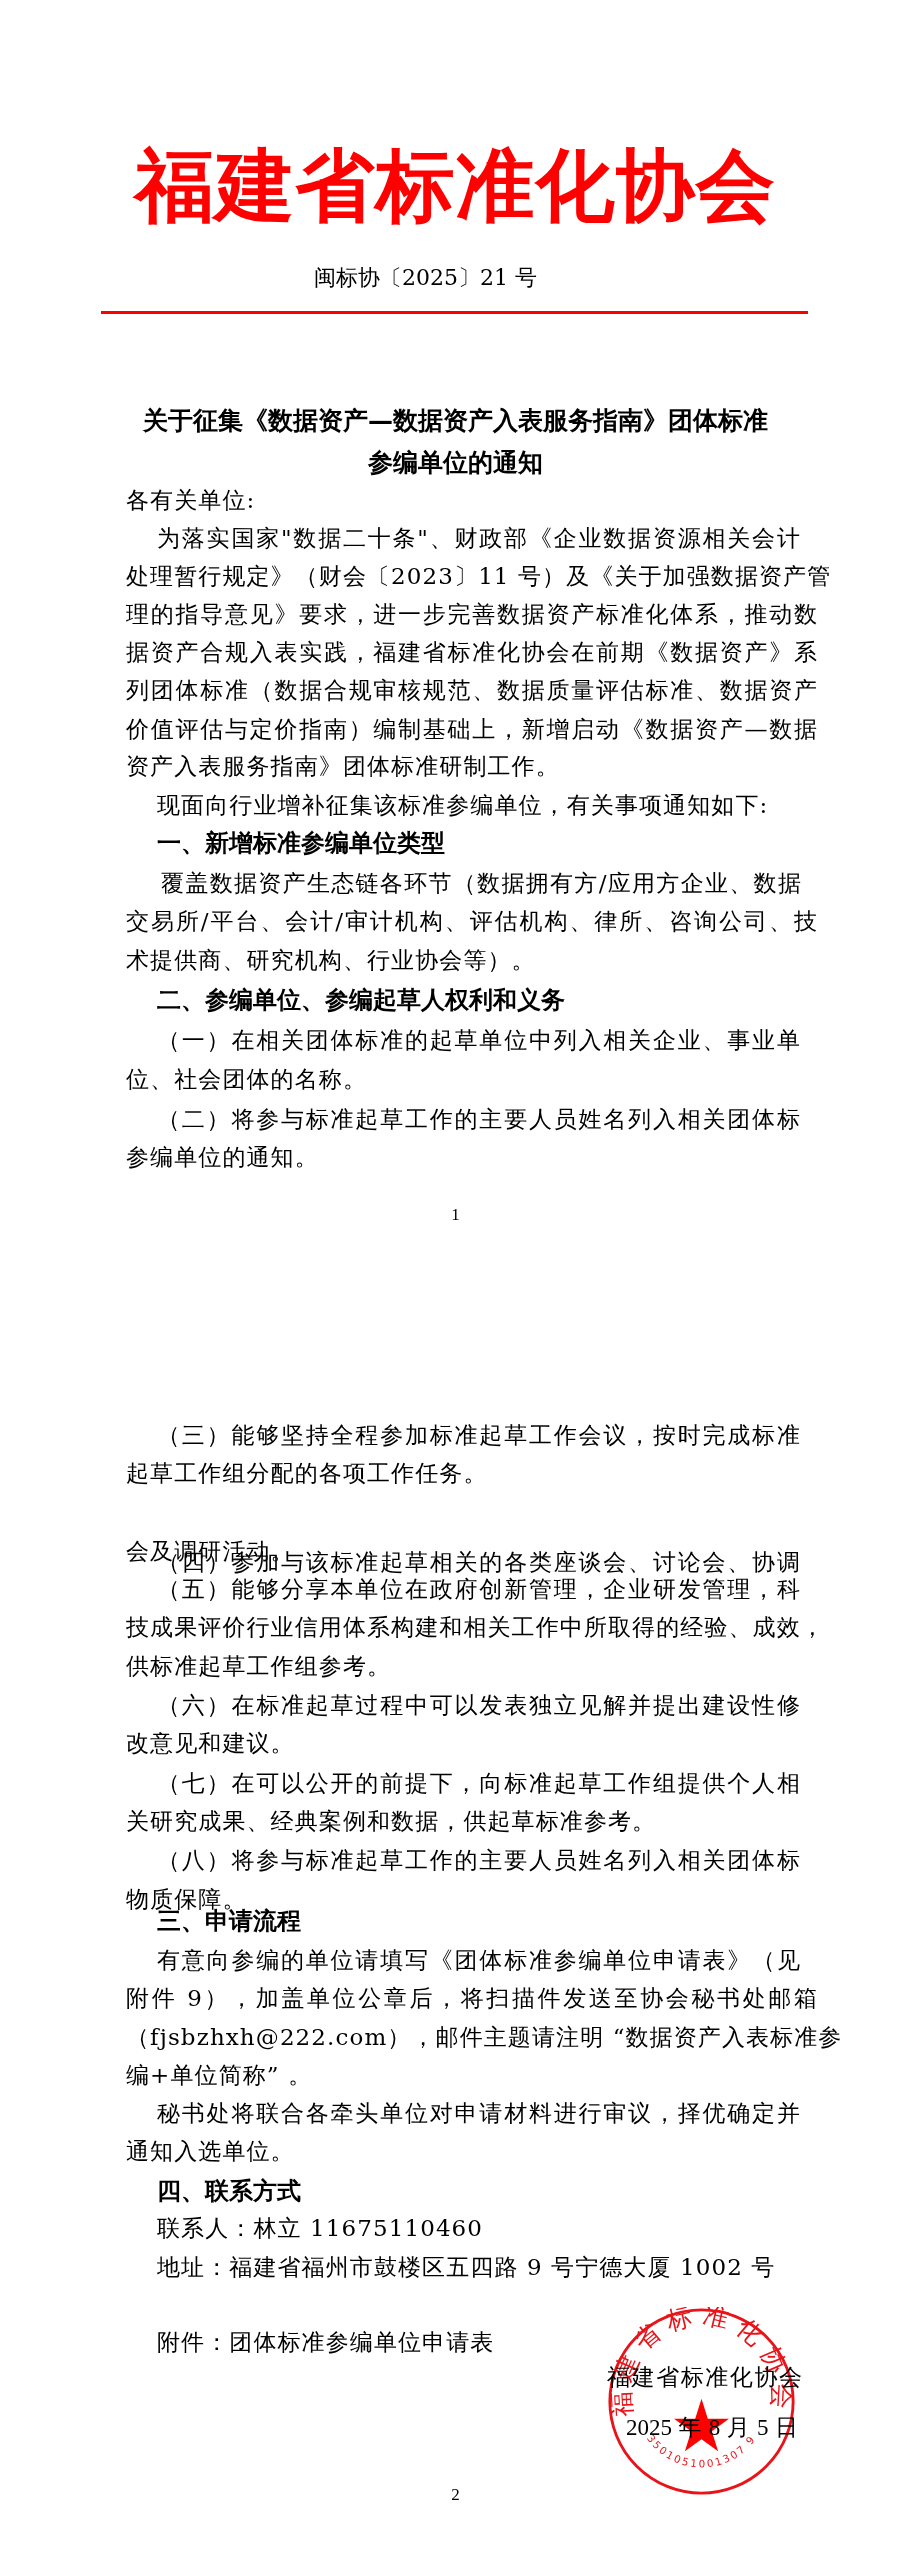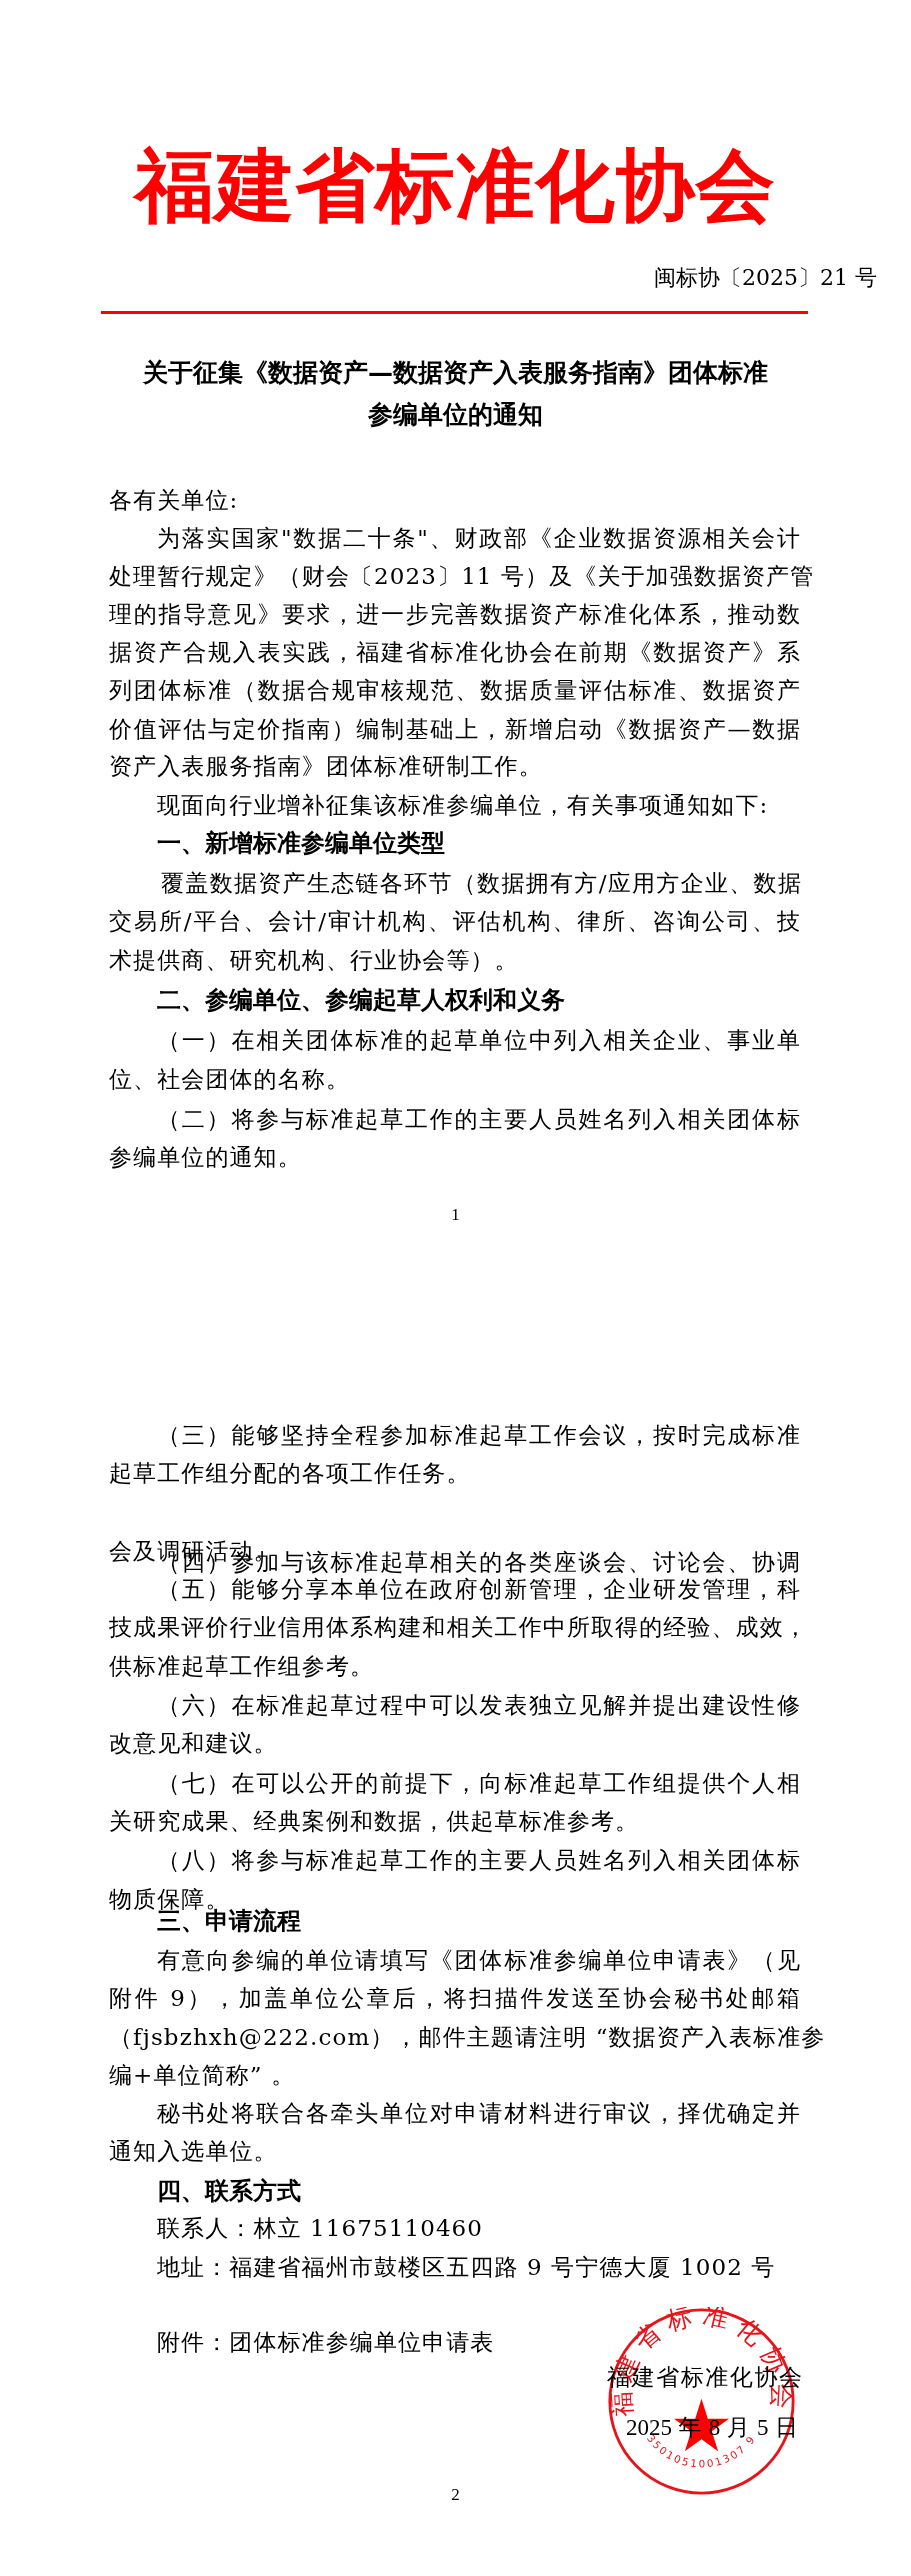--- a/index.html
+++ b/index.html
@@ -3,27 +3,27 @@
 <meta charset="utf-8">
 <style>
   html, body { margin: 0; padding: 0; background: #ffffff; }
   body { width: 911px; height: 2576px; position: relative; overflow: hidden;
          font-family: "DejaVu Serif", "Liberation Serif", serif; color: #000; }
   .abs { position: absolute; white-space: nowrap; }
   .org-title { left: 0; width: 911px; top: 137px; text-align: center;
                font-family: "DejaVu Serif", serif; font-weight: bold;
                font-size: 79px; line-height: 98px; color: #ff0000;
                letter-spacing: 1.1px; }
-  .doc-number { left: 0; width: 851px; top: 263px; text-align: right;
-                font-size: 22px; line-height: 30px; margin-left: 26px; }
+  .doc-number { left: 0; width: 851px; top: 263px; text-align: center;
+                font-size: 22px; line-height: 30px; }
   .red-rule { left: 101px; top: 311px; width: 707px; height: 2.9px; background: #ff0000; }
   .notice-title { left: 0; width: 911px; text-align: center;
                   font-family: "DejaVu Sans", sans-serif; font-weight: bold;
-                  font-size: 25px; line-height: 32px; }
-  .body-line { left: 109px; font-size: 23px; line-height: 29px;
+                  font-size: 25px; line-height: 32px; margin-top: 48px; }
+  .body-line { left: 126px; font-size: 23px; line-height: 29px;
                letter-spacing: 1.1px; }
   .body-line.justify { width: 692px; text-align: justify; text-align-last: justify; }
   .indent { left: 157px; }
   .indent.justify { width: 644px; }
   .heading { left: 157px; font-family: "DejaVu Sans", sans-serif; font-weight: bold;
              font-size: 24px; line-height: 29px; }
   .page-number { left: 0; width: 911px; text-align: center;
                  font-family: "Liberation Serif", serif; font-size: 17px; line-height: 20.7px; }
   .seal { left: 607px; top: 2307px; width: 189px; height: 189px; }
   .signature { left: 607px; width: 195px; font-size: 23px; line-height: 27.6px;

